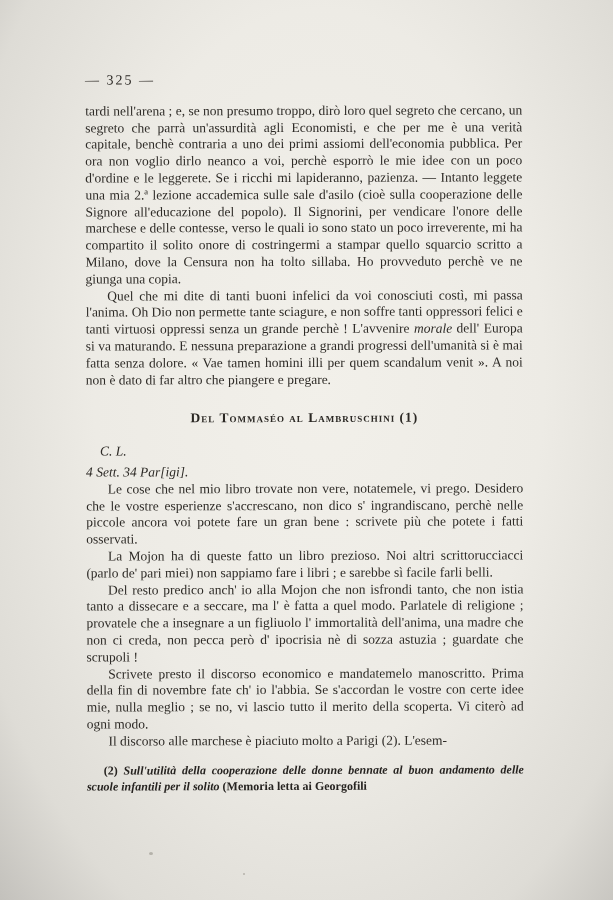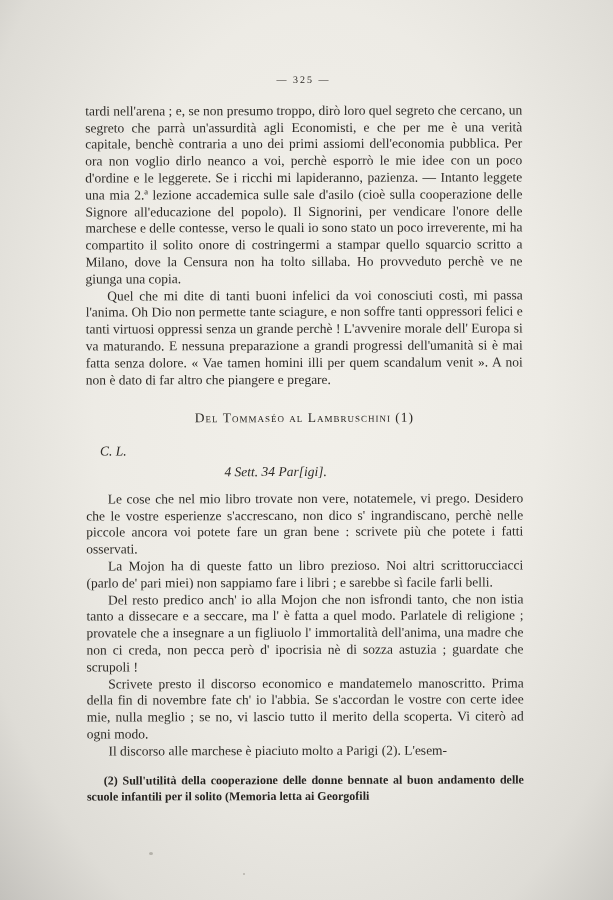--- a/index.html
+++ b/index.html
@@ -23,50 +23,49 @@
     left: 86px;
     top: 72px;
     width: 437px;
     color: #2e2b27;
     font-size: 13.5px;
     line-height: 16.8px;
     text-align: justify;
     transform: rotate(-0.15deg);
   }
   .page-number {
-    text-align: center;
-    font-size: 10px;
+    text-align: left;
+    font-size: 14px;
     letter-spacing: 2px;
     margin-bottom: 14px;
     color: #2a2723;
   }
   p.body-p {
     margin: 0;
     text-indent: 1.6em;
   }
   p.noindent { text-indent: 0; }
-  .italic { }
+  .italic { font-style: italic; }
   .heading {
     margin: 22px 0 16px 0;
     text-align: center;
     font-size: 13.5px;
-    font-weight: normal;
+    font-weight: bold;
     font-variant: small-caps;
     letter-spacing: 1px;
     color: #2a2723;
   }
   .salutation {
     font-style: italic;
     margin: 0 0 4px 14px;
   }
   .dateline {
     font-style: italic;
-    text-align: center;
+    text-align: left;
     padding-right: 58px;
-    margin-bottom: 10px;
   }
   .footnotes {
     margin-top: 14px;
     font-size: 12px;
     line-height: 15.5px;
     color: #262320;
   }
   .footnote { text-indent: 1.4em; }
   .footnote-1 { font-weight: bold; }
   .footnote-2 { font-weight: bold; }

